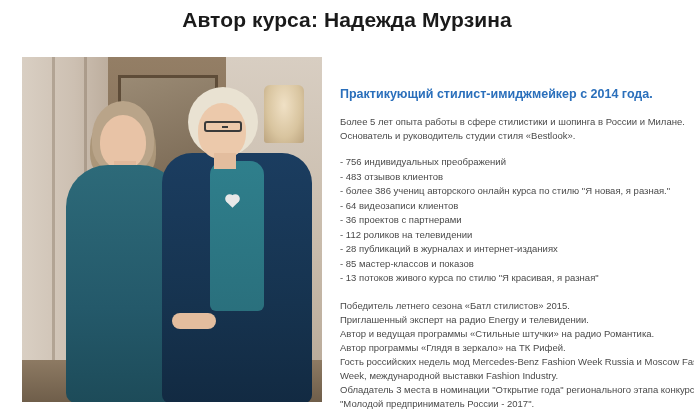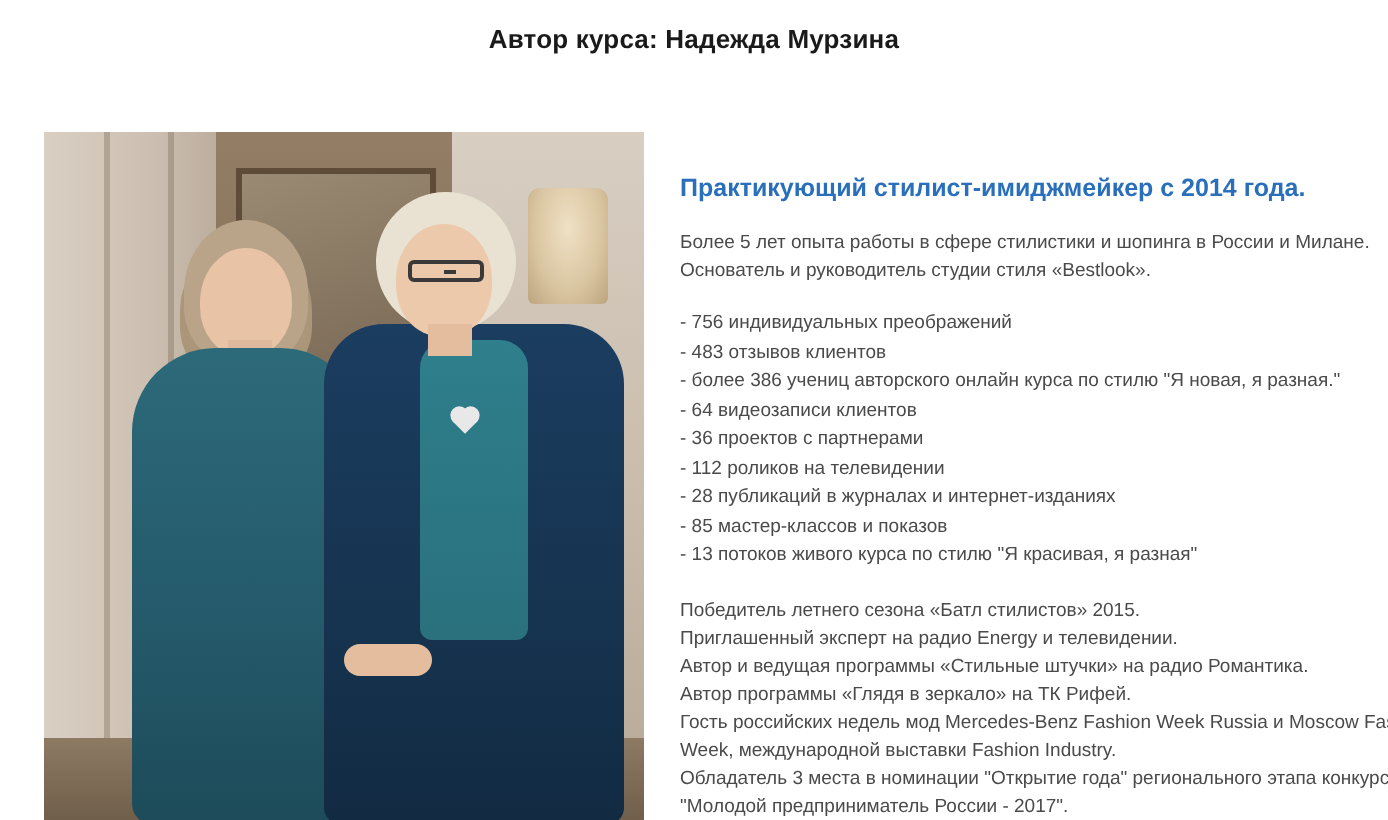--- a/index.html
+++ b/index.html
@@ -15,30 +15,30 @@
     overflow: hidden;
   }
   .page {
     position: relative;
     width: 694px;
     height: 410px;
     box-sizing: border-box;
   }
   .page-title {
     text-align: center;
-    font-size: 13px;
+    font-size: 21px;
     font-weight: bold;
     color: #1a1a1a;
     margin: 8px 0 0 0;
     line-height: 24px;
     letter-spacing: 0.1px;
   }
   .content {
     display: flex;
-    align-items: flex-end;
+    align-items: center;
     padding: 16px 22px 0 22px;
     box-sizing: border-box;
   }
   .photo-col {
     flex: 0 0 300px;
     width: 300px;
   }
   .photo-frame {
     position: relative;
     width: 300px;

